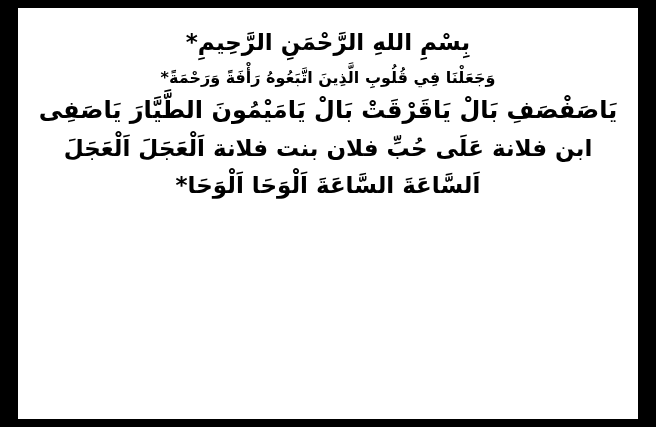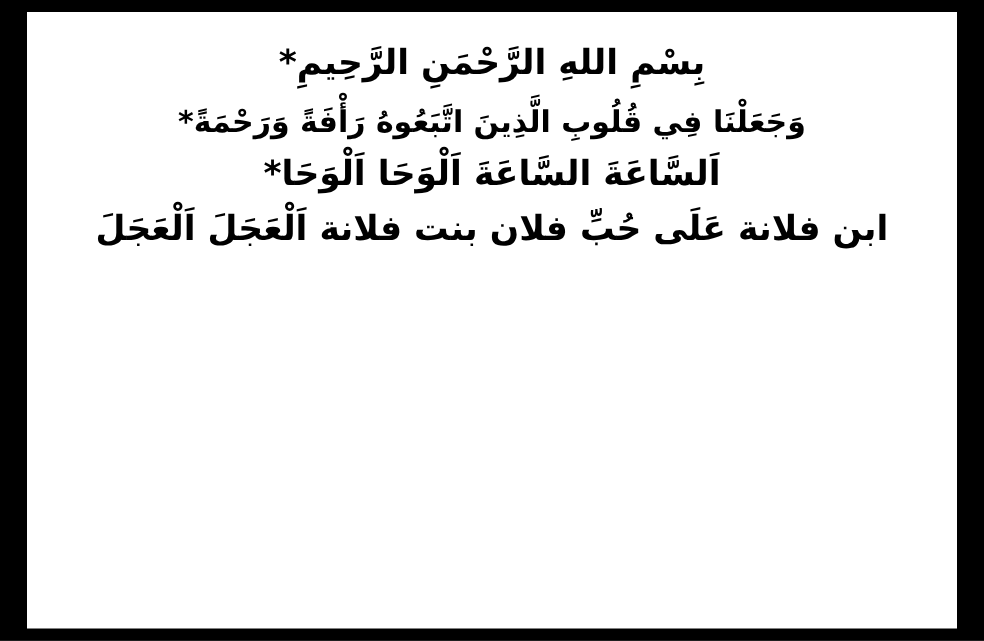--- a/index.html
+++ b/index.html
@@ -50,31 +50,32 @@
     color: #000000;
     font-family: "DejaVu Sans", sans-serif;
     font-weight: 700;
     font-size: 25px;
     line-height: 1.62;
     letter-spacing: 0.5px;
     width: 100%;
     white-space: nowrap;
   }
   .line.l0 { font-size: 23px; margin-bottom: 4px; }
-  .line.l1 { font-size: 20px; }
+  .line.l1 { font-size: 16px; }
   .line.l2 { font-size: 24px; }
   .line.l3 { font-size: 24px; }
   .line.l4 { font-size: 23px; }
   .line.l5 { font-size: 23px; }
 </style>
 </head>
 <body>
 
 <div class="page">
   <div class="paper">
     <div class="text-block">
       <div class="line l0">بِسْمِ اللهِ الرَّحْمَنِ الرَّحِيمِ*</div>
       <div class="line l1">وَجَعَلْنَا فِي قُلُوبِ الَّذِينَ اتَّبَعُوهُ رَأْفَةً وَرَحْمَةً*</div>
+      <div class="line l2">يَاصَفْصَفِ بَالْ يَاقَرْقَتْ بَالْ يَامَيْمُونَ الطَّيَّارَ يَاصَفِى</div>
+      <div class="line l4">ابن فلانة عَلَى حُبِّ فلان بنت فلانة اَلْعَجَلَ اَلْعَجَلَ</div>
       <div class="line l5">اَلسَّاعَةَ السَّاعَةَ اَلْوَحَا اَلْوَحَا*</div>
-      <div class="line l4">ابن فلانة عَلَى حُبِّ فلان بنت فلانة اَلْعَجَلَ اَلْعَجَلَ</div>
     </div>
   </div>
 </div>
 
 </body></html>

